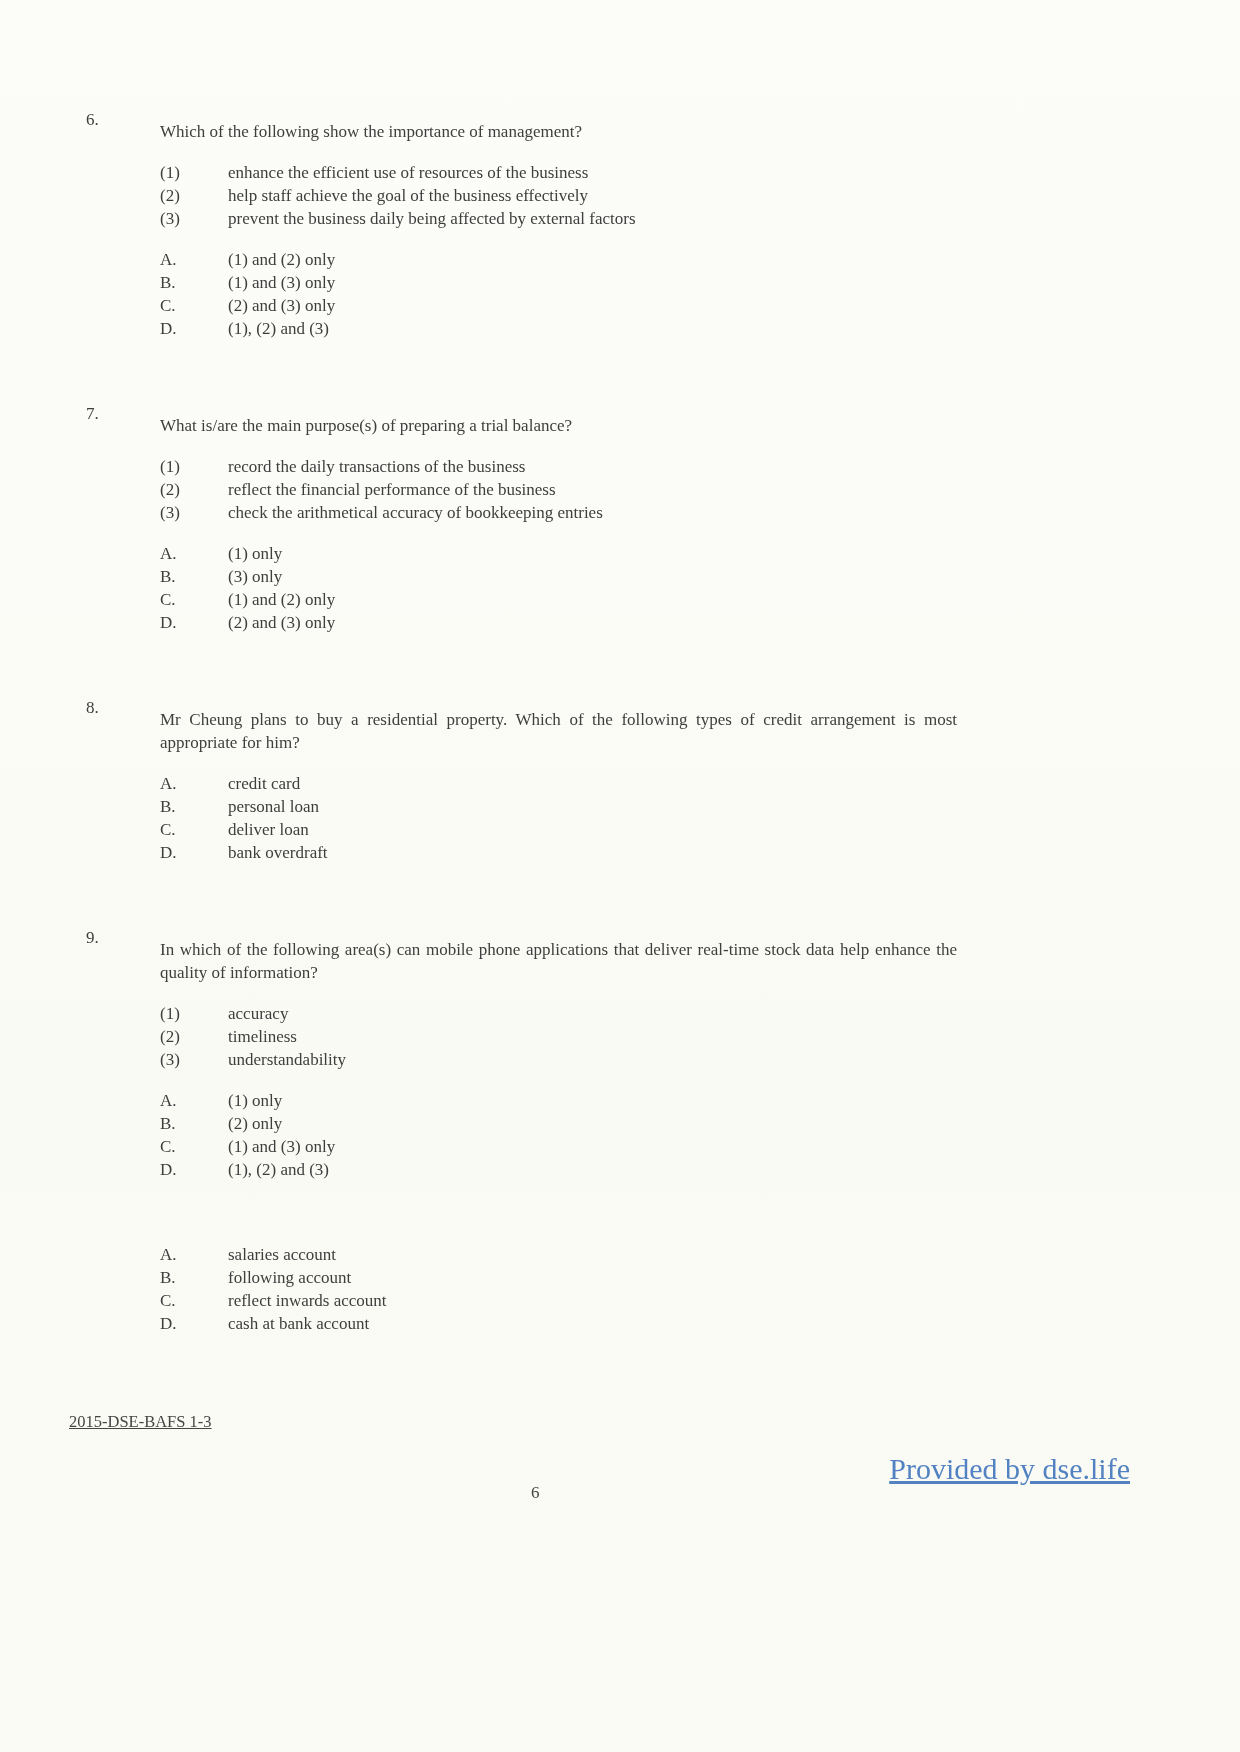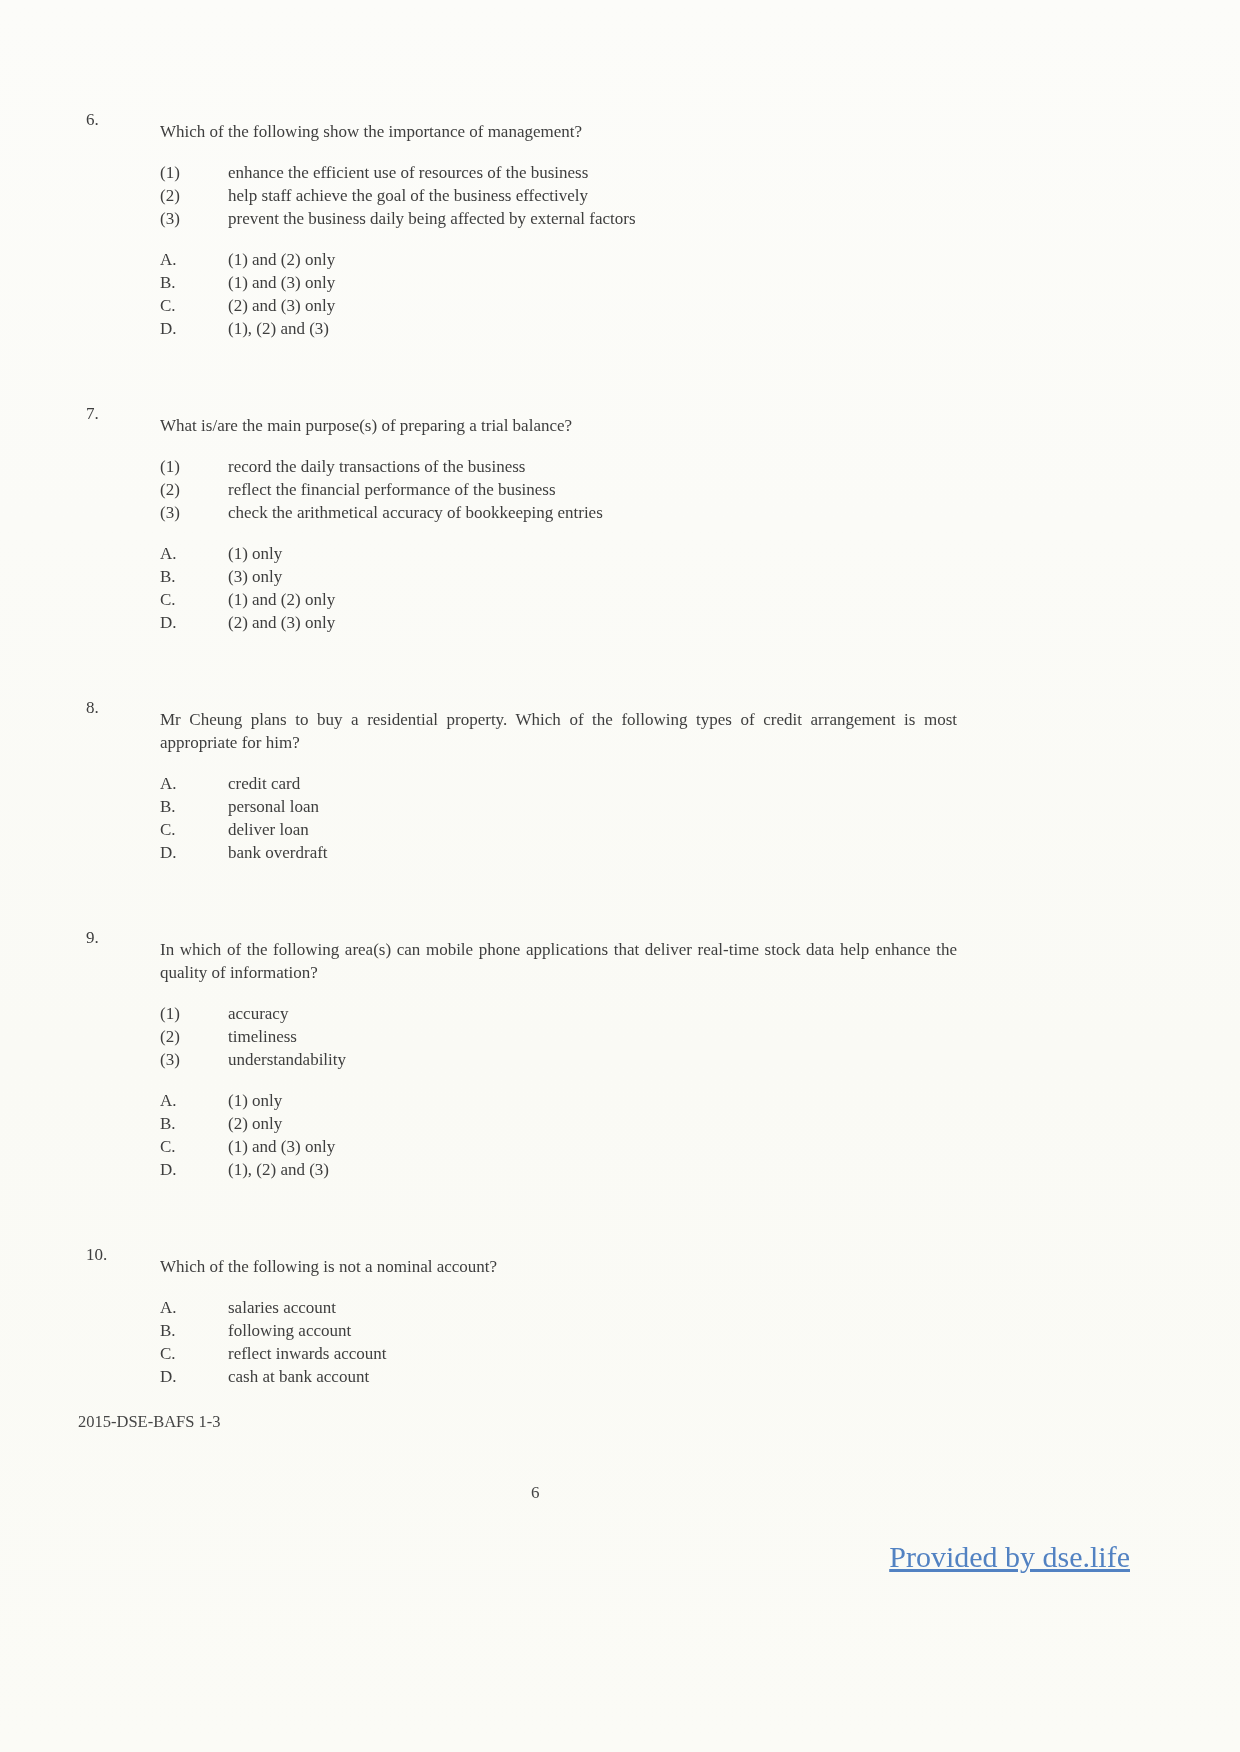--- a/index.html
+++ b/index.html
@@ -25,36 +25,37 @@
   #question-list > .question:first-child { margin-top: 0; }
   .q-head { display: flex; }
   .q-num { flex: 0 0 74px; width: 74px; }
   .q-text { width: 797px; text-align: justify; margin-top: 12px; }
   .rows { margin-top: 18px; margin-left: 74px; }
   .row { display: flex; }
   .row-label { flex: 0 0 68px; width: 68px; }
   .row-text { flex: 1; }
   .footer-code {
     position: absolute;
-    left: 78px;
+    left: 69px;
     top: 1412px;
     font-size: 16.5px;
     color: #454545;
+    text-decoration: underline;
   }
   .page-number {
     position: absolute;
     left: 531px;
     top: 1483px;
     font-size: 17px;
     color: #454545;
   }
   .watermark {
     position: absolute;
     right: 110px;
-    top: 1540px;
+    top: 1452px;
     font-size: 30px;
     color: #5282c2;
     text-decoration: underline;
     text-decoration-color: #5282c2;
     cursor: pointer;
   }
 </style>
 </head>
 <body>
 
@@ -215,24 +216,20 @@
   </div>
 
   <div class="row">
     <span class="row-label">D.</span>
     <span class="row-text">(1), (2) and (3)</span>
   </div>
 </div>
   </div>
 
   <div class="question">
-    <div class="q-head">
-      <span class="q-num">10.</span>
-      <div class="q-text">Which of the following is not a nominal account?</div>
-    </div>
 
     <div class="rows options">
   <div class="row">
     <span class="row-label">A.</span>
     <span class="row-text">salaries account</span>
   </div>
 
   <div class="row">
     <span class="row-label">B.</span>
     <span class="row-text">following account</span>

